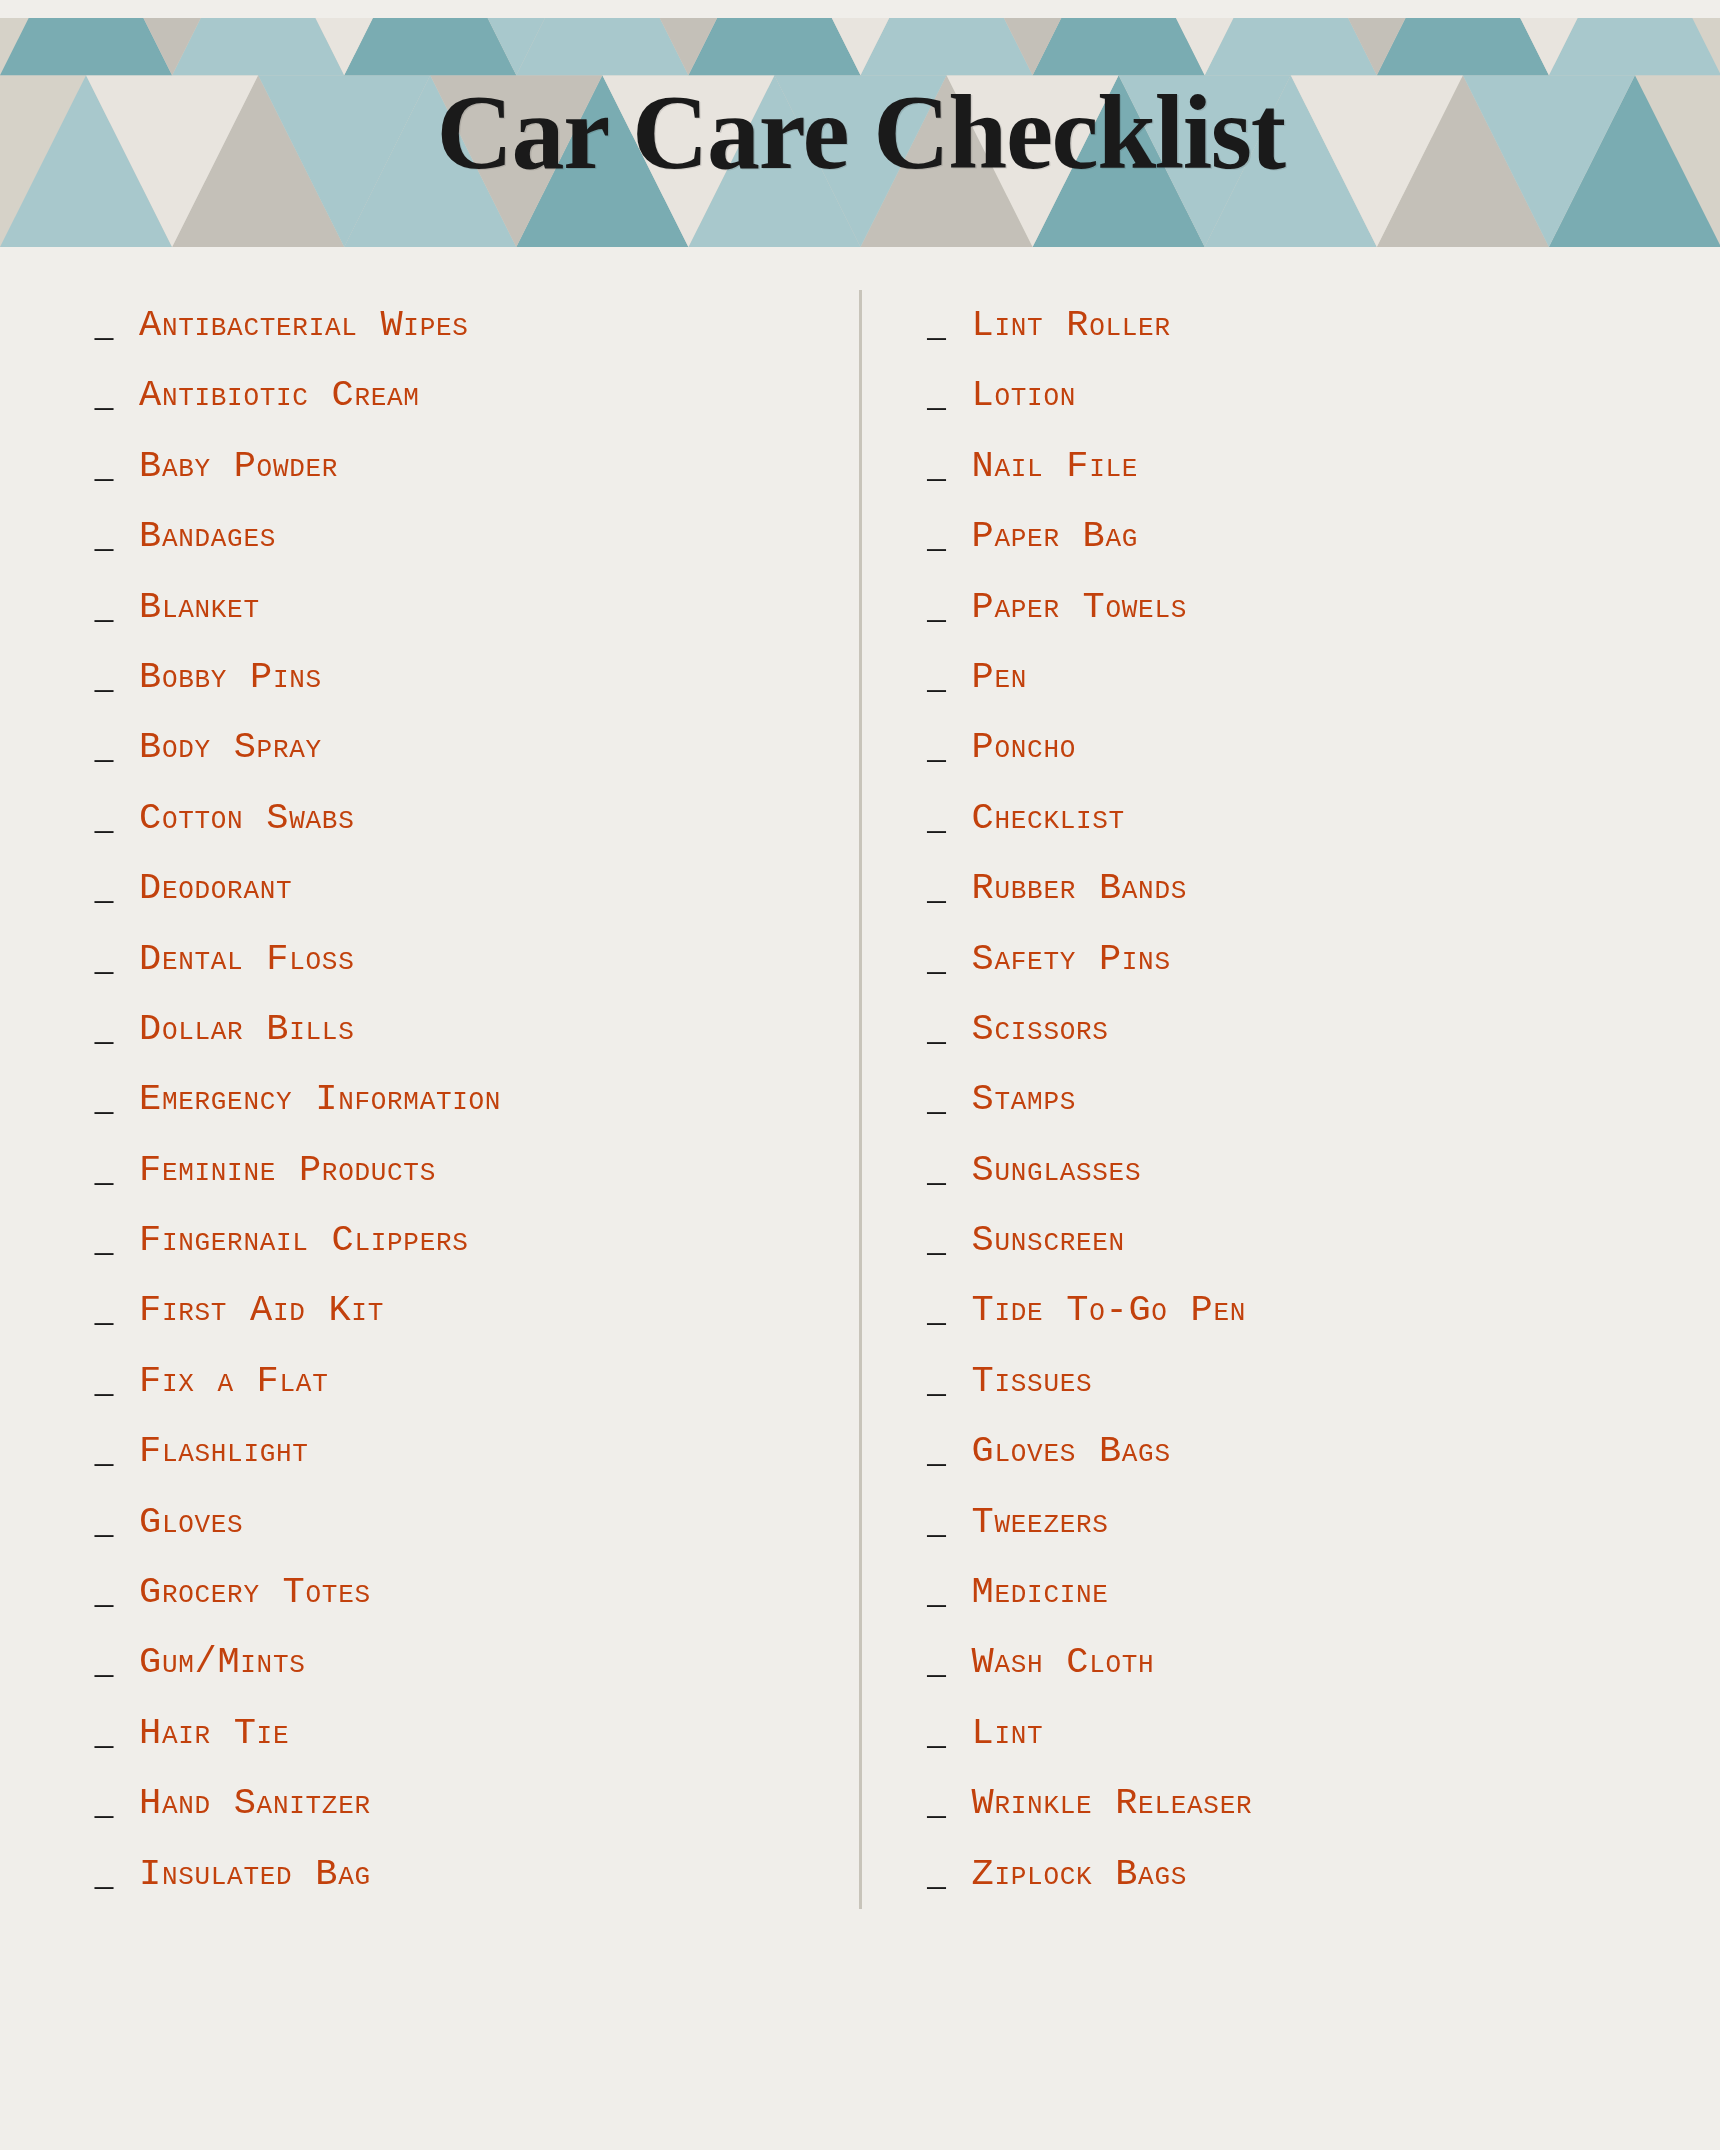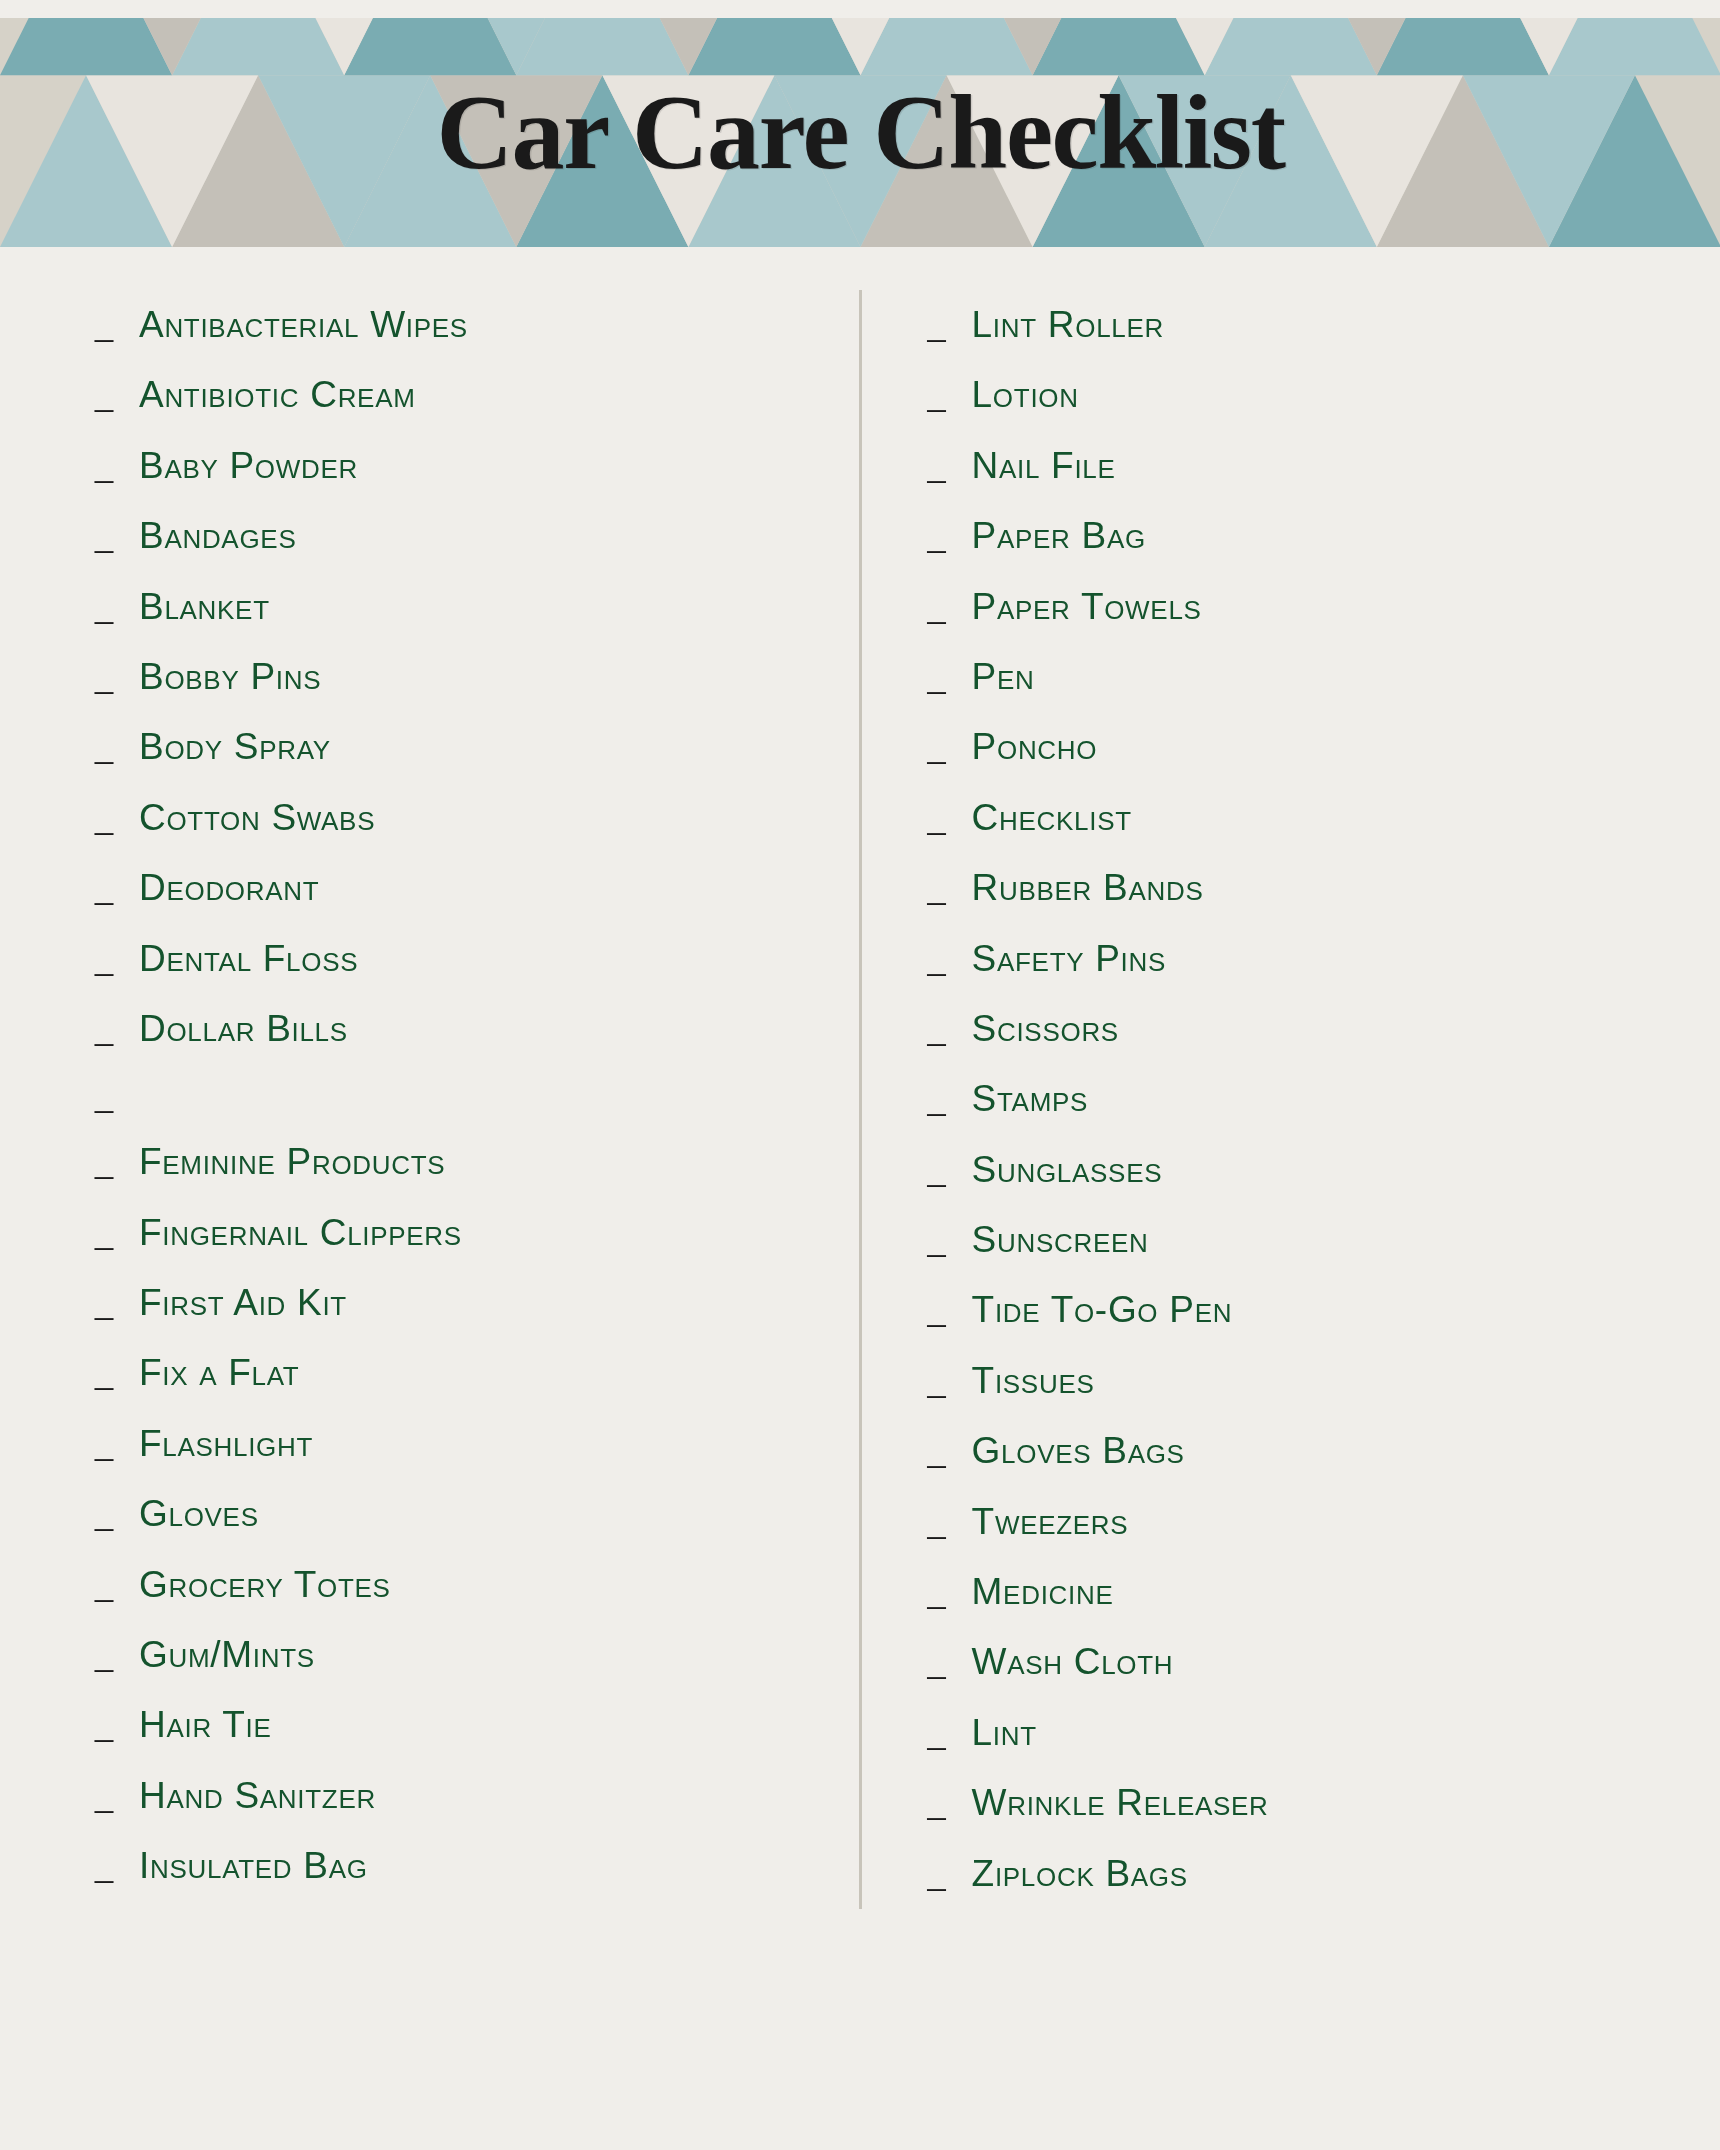--- a/index.html
+++ b/index.html
@@ -69,22 +69,22 @@
       color: #1a1a1a;
       font-weight: 300;
       line-height: 1;
       min-width: 36px;
       text-align: center;
       font-family: Georgia, serif;
     }
 
     .item-label {
       font-size: 37px;
-      color: #14532d;
-      font-family: Liberation Sans, sans-serif;
+      color: #c2410c;
+      font-family: Liberation Mono, monospace;
       font-variant: small-caps;
       letter-spacing: 0.7px;
       line-height: 1.2;
     }
 
     .divider {
       width: 2.2px;
       background: #c8c4ba;
       margin: 0 57px;
       align-self: stretch;
@@ -189,20 +189,21 @@
       <div class="checklist-item">
       <span class="check-line">_</span>
       <span class="item-label">Dental Floss</span>
     </div>
       <div class="checklist-item">
       <span class="check-line">_</span>
       <span class="item-label">Dollar Bills</span>
     </div>
       <div class="checklist-item">
       <span class="check-line">_</span>
+      <span class="item-label">Emergency Information</span>
     </div>
       <div class="checklist-item">
       <span class="check-line">_</span>
       <span class="item-label">Feminine Products</span>
     </div>
       <div class="checklist-item">
       <span class="check-line">_</span>
       <span class="item-label">Fingernail Clippers</span>
     </div>
       <div class="checklist-item">

